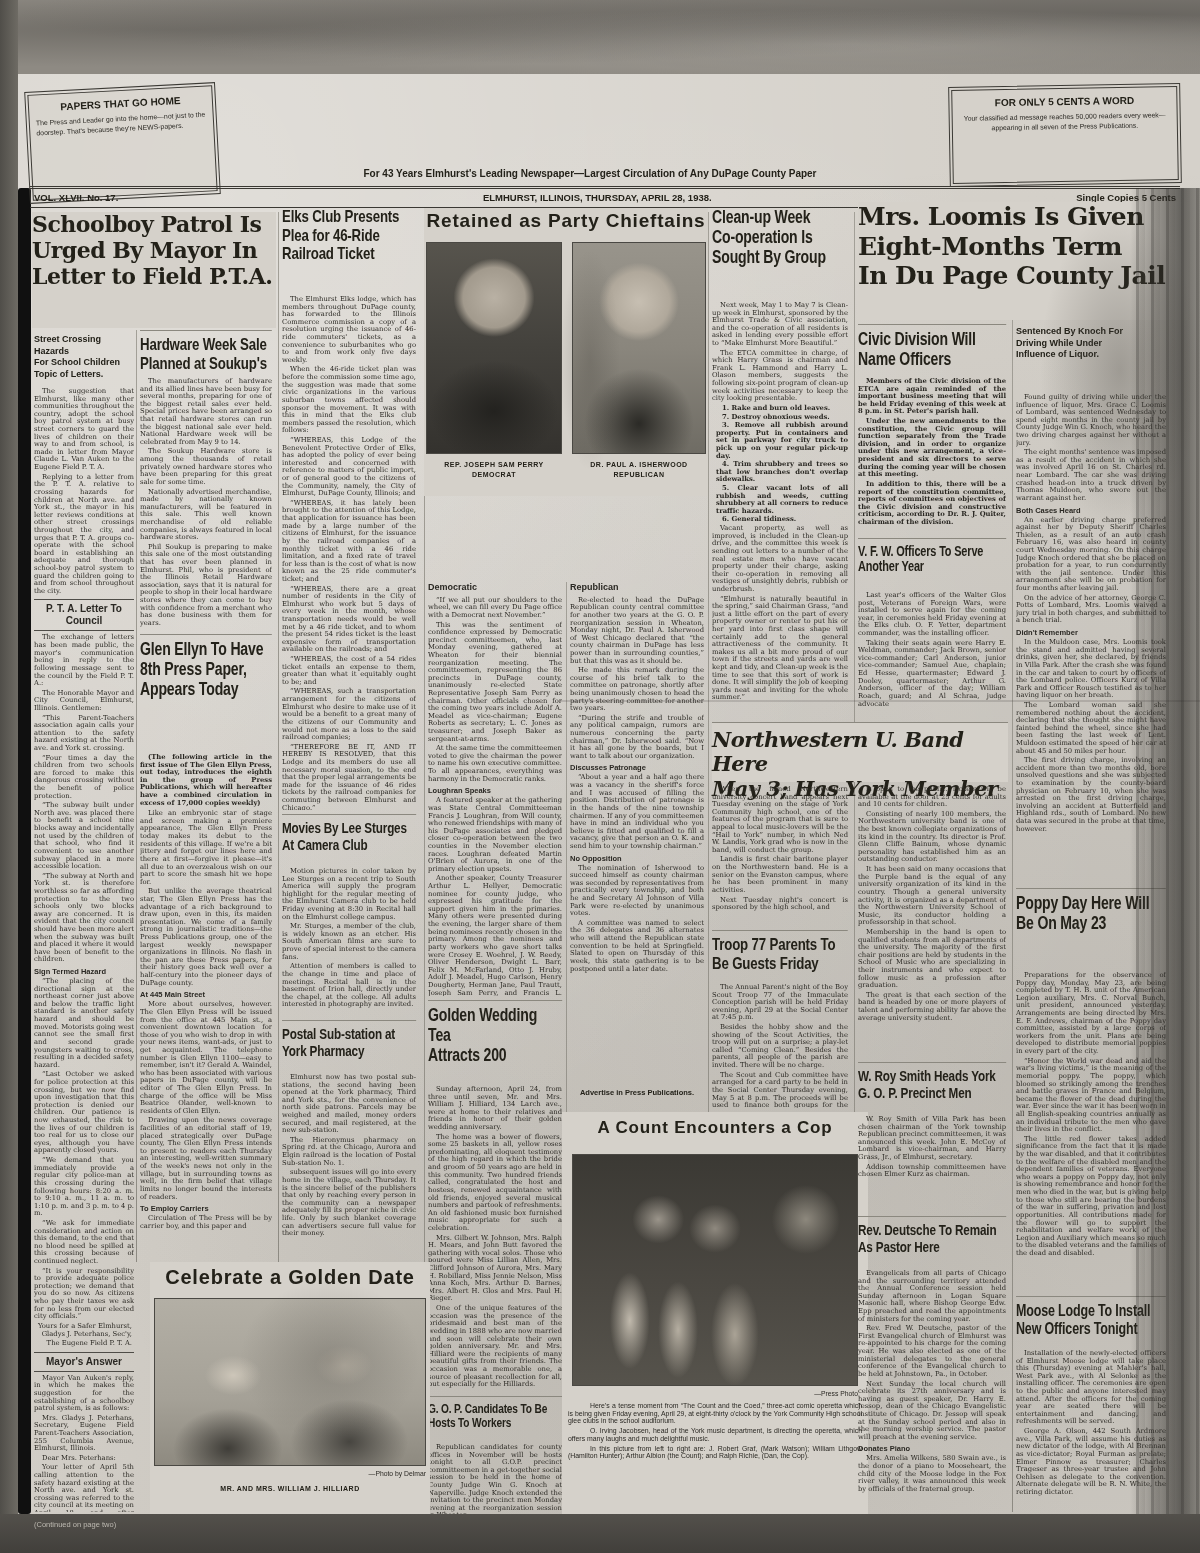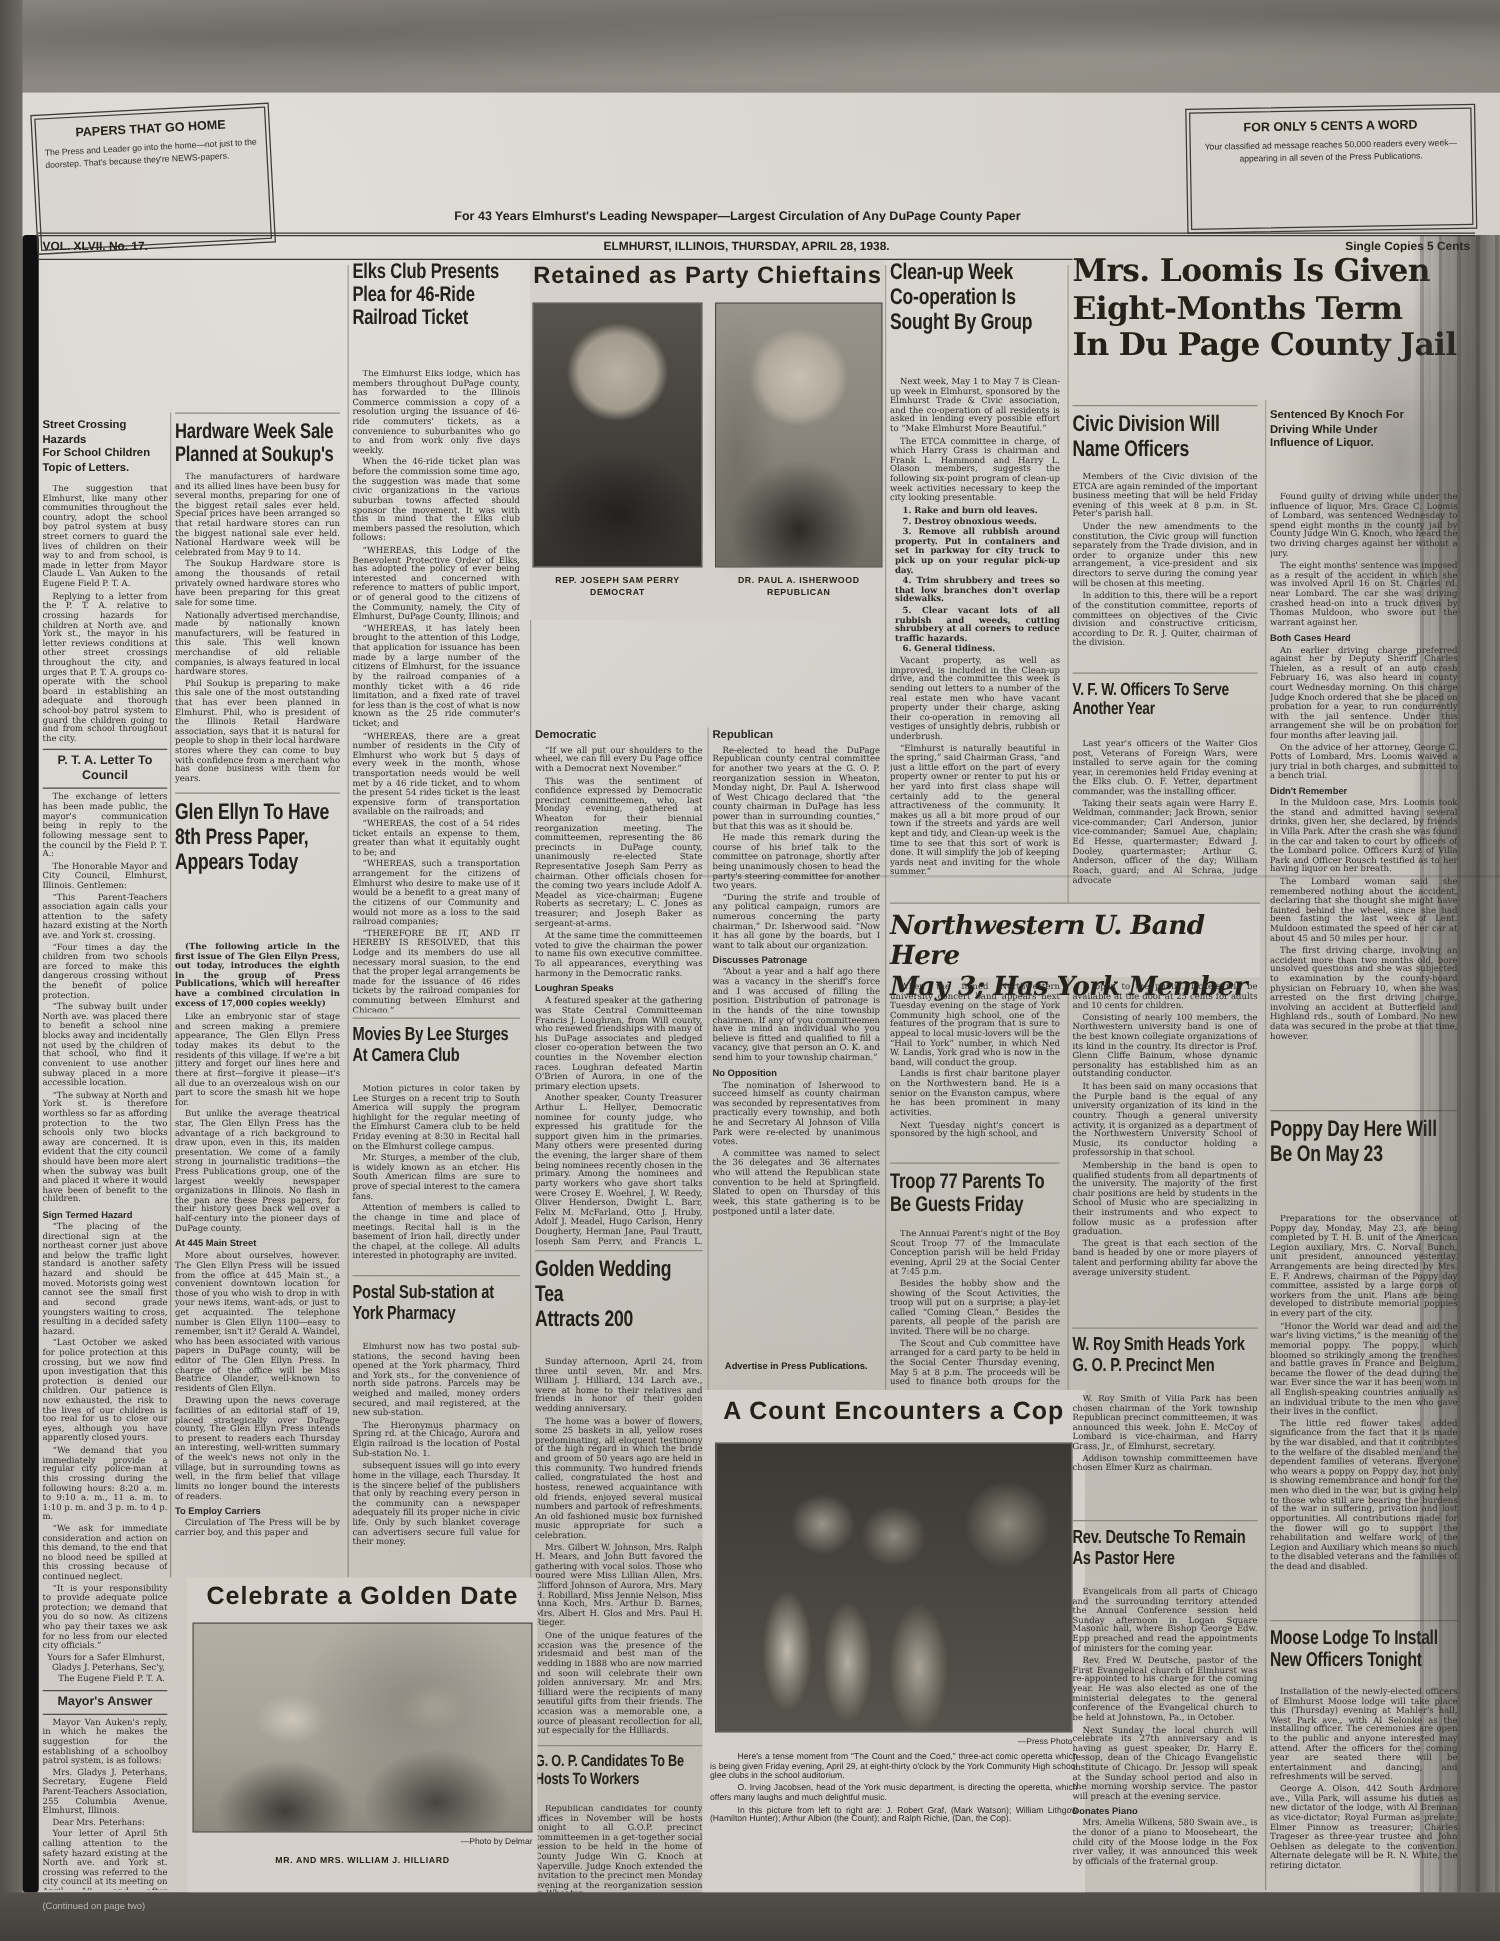--- a/index.html
+++ b/index.html
@@ -108,20 +108,23 @@
   </div>
 
   <div class="abs rule-v" style="left:136px;top:330px;height:932px;"></div>
   <div class="abs rule-v" style="left:278px;top:212px;height:1050px;"></div>
   <div class="abs rule-v" style="left:424px;top:212px;height:1300px;"></div>
   <div class="abs rule-v" style="left:566px;top:582px;height:930px;"></div>
   <div class="abs rule-v" style="left:708px;top:212px;height:1300px;"></div>
   <div class="abs rule-v" style="left:854px;top:212px;height:1300px;"></div>
   <div class="abs rule-v" style="left:1012px;top:212px;height:1300px;"></div>
 
+  <div class="abs hl-serif span-bg" style="left:32px;top:212px;width:244px;height:116px;font-size:22px;">Schoolboy Patrol Is
+Urged By Mayor In
+Letter to Field P.T.A.</div>
   <div class="abs deck" style="left:34px;top:334px;width:100px;height:50px;">Street Crossing Hazards
 For School Children
 Topic of Letters.</div>
   <div class="abs flow" style="left:34px;top:388px;width:100px;height:1124px;">
       <div class="para">The suggestion that Elmhurst, like many other communities throughout the country, adopt the school boy patrol system at busy street corners to guard the lives of children on their way to and from school, is made in letter from Mayor Claude L. Van Auken to the Eugene Field P. T. A.</div>
       <div class="para">Replying to a letter from the P. T. A. relative to crossing hazards for children at North ave. and York st., the mayor in his letter reviews conditions at other street crossings throughout the city, and urges that P. T. A. groups co-operate with the school board in establishing an adequate and thorough school-boy patrol system to guard the children going to and from school throughout the city.</div>
       <div class="boxhead">P. T. A. Letter To Council</div>
       <div class="para">The exchange of letters has been made public, the mayor's communication being in reply to the following message sent to the council by the Field P. T. A.:</div>
       <div class="para">The Honorable Mayor and City Council, Elmhurst, Illinois. Gentlemen:</div>
       <div class="para">“This Parent-Teachers association again calls your attention to the safety hazard existing at the North ave. and York st. crossing.</div>
@@ -234,21 +237,21 @@
       <div class="para">Mrs. Gilbert W. Johnson, Mrs. Ralph H. Mears, and John Butt favored the gathering with vocal solos. Those who poured were Miss Lillian Allen, Mrs. Clifford Johnson of Aurora, Mrs. Mary H. Robillard, Miss Jennie Nelson, Miss Anna Koch, Mrs. Arthur D. Barnes, Mrs. Albert H. Glos and Mrs. Paul H. Rieger.</div>
       <div class="para">One of the unique features of the occasion was the presence of the bridesmaid and best man of the wedding in 1888 who are now married and soon will celebrate their own golden anniversary. Mr. and Mrs. Hilliard were the recipients of many beautiful gifts from their friends. The occasion was a memorable one, a source of pleasant recollection for all, but especially for the Hilliards.</div>
     </div>
   <div class="abs hl-cond rule-above" style="left:428px;top:1396px;width:172px;height:48px;font-size:13px;">G. O. P. Candidates To Be
 Hosts To Workers</div>
   <div class="abs flow" style="left:428px;top:1444px;width:134px;height:70px;">
       <div class="para">Republican candidates for county offices in November will be hosts tonight to all G.O.P. precinct committeemen in a get-together social session to be held in the home of County Judge Win G. Knoch at Naperville. Judge Knoch extended the invitation to the precinct men Monday evening at the reorganization session in Wheaton.</div>
     </div>
 
   <div class="abs span-bg" style="left:562px;top:1112px;width:306px;height:402px;">
-    <div class="hl-geo" style="font-size:20px;margin-top:6px;">A Count Encounters a Cop</div>
+    <div class="hl-geo" style="font-size:17px;margin-top:6px;">A Count Encounters a Cop</div>
     <div class="abs photo" id="photo-count" style="left:10px;top:42px;width:286px;height:232px;"></div>
     <div class="abs credit" style="left:10px;top:278px;width:286px;">—Press Photo</div>
     <div class="abs flow caption-flow" style="left:6px;top:290px;width:294px;height:108px;">
         <div class="para">Here's a tense moment from “The Count and the Coed,” three-act comic operetta which is being given Friday evening, April 29, at eight-thirty o'clock by the York Community High school glee clubs in the school auditorium.</div>
         <div class="para">O. Irving Jacobsen, head of the York music department, is directing the operetta, which offers many laughs and much delightful music.</div>
         <div class="para">In this picture from left to right are: J. Robert Graf, (Mark Watson); William Lithgow (Hamilton Hunter); Arthur Albion (the Count); and Ralph Richie, (Dan, the Cop).</div>
       </div>
   </div>
 
   <div class="abs hl-cond" style="left:712px;top:208px;width:174px;height:92px;font-size:18px;">Clean-up Week
@@ -280,21 +283,21 @@
       <div class="para">Besides the hobby show and the showing of the Scout Activities, the troop will put on a surprise; a play-let called “Coming Clean.” Besides the parents, all people of the parish are invited. There will be no charge.</div>
       <div class="para">The Scout and Cub committee have arranged for a card party to be held in the Social Center Thursday evening, May 5 at 8 p.m. The proceeds will be used to finance both groups for the coming year.</div>
     </div>
 
   <div class="abs hl-serif span-bg" style="left:858px;top:202px;width:330px;height:118px;font-size:25px;">Mrs. Loomis Is Given
 Eight-Months Term
 In Du Page County Jail</div>
 
   <div class="abs hl-cond rule-above" style="left:858px;top:324px;width:190px;height:52px;font-size:18px;">Civic Division Will
 Name Officers</div>
-  <div class="abs flow" style="left:858px;top:378px;width:148px;height:156px;">
+  <div class="abs flow" style="left:858px;top:378px;width:148px;height:156px;font-weight:bold;">
       <div class="para">Members of the Civic division of the ETCA are again reminded of the important business meeting that will be held Friday evening of this week at 8 p.m. in St. Peter's parish hall.</div>
       <div class="para">Under the new amendments to the constitution, the Civic group will function separately from the Trade division, and in order to organize under this new arrangement, a vice-president and six directors to serve during the coming year will be chosen at this meeting.</div>
       <div class="para">In addition to this, there will be a report of the constitution committee, reports of committees on objectives of the Civic division and constructive criticism, according to Dr. R. J. Quiter, chairman of the division.</div>
     </div>
   <div class="abs hl-cond rule-above" style="left:858px;top:538px;width:190px;height:50px;font-size:14px;">V. F. W. Officers To Serve
 Another Year</div>
   <div class="abs flow" style="left:858px;top:592px;width:148px;height:124px;">
       <div class="para">Last year's officers of the Walter Glos post, Veterans of Foreign Wars, were installed to serve again for the coming year, in ceremonies held Friday evening at the Elks club. O. F. Yetter, department commander, was the installing officer.</div>
       <div class="para">Taking their seats again were Harry E. Weldman, commander; Jack Brown, senior vice-commander; Carl Anderson, junior vice-commander; Samuel Aue, chaplain; Ed Hesse, quartermaster; Edward J. Dooley, quartermaster; Arthur G. Anderson, officer of the day; William Roach, guard; and Al Schraa, judge advocate</div>
     </div>

